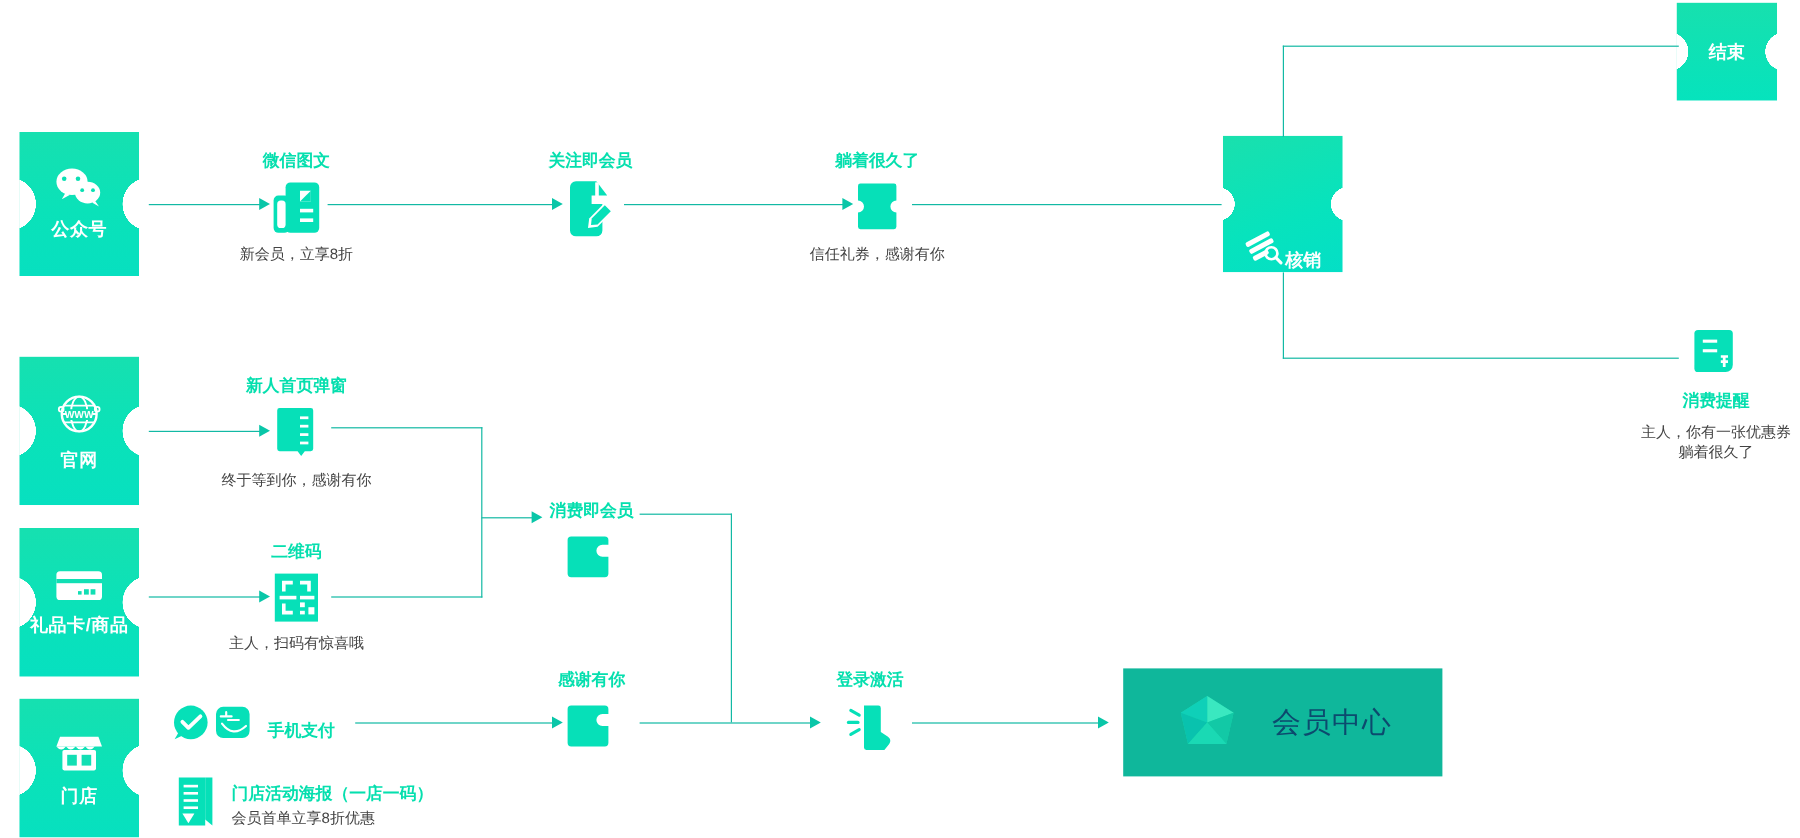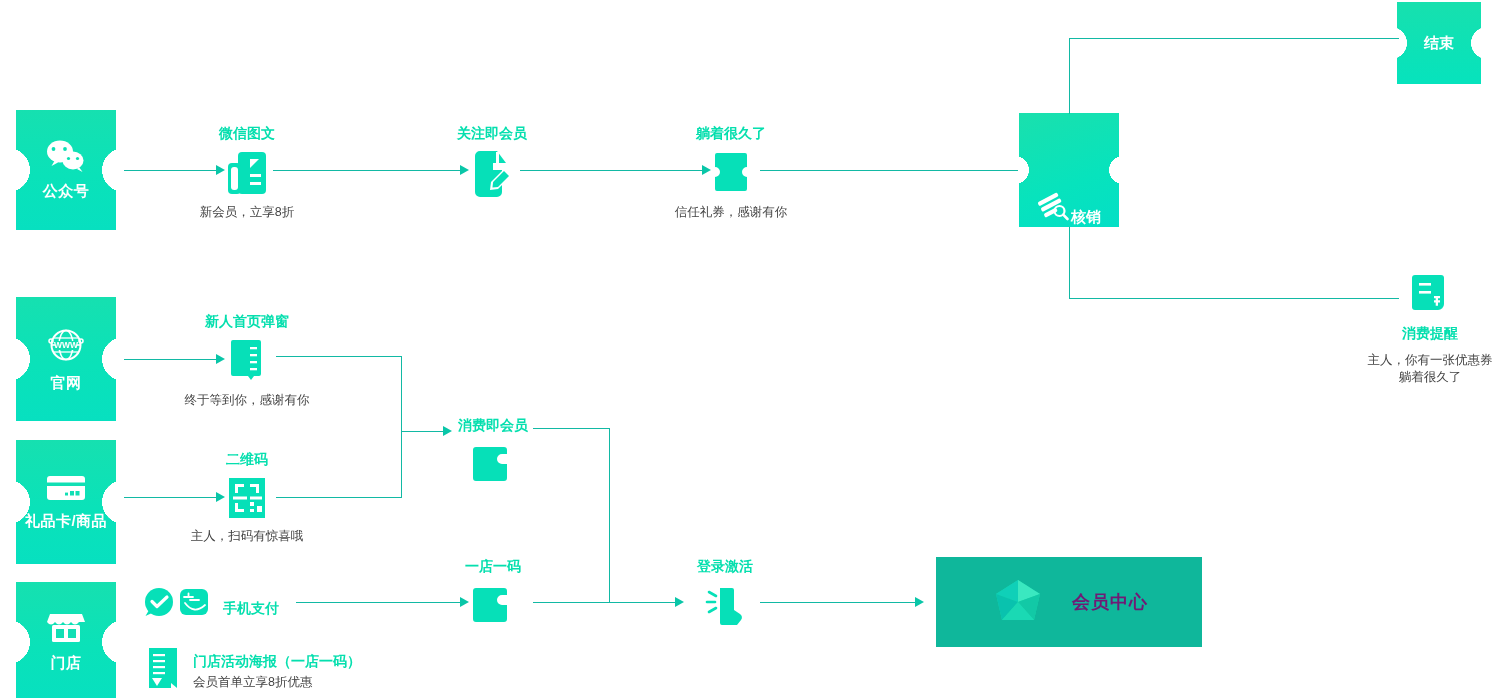--- a/index.html
+++ b/index.html
@@ -80,23 +80,23 @@
   .memberbox {
     position: absolute;
     background: #0fb79b;
     display: flex;
     align-items: center;
     justify-content: center;
     gap: 26px;
     color: #000000;
   }
   .memberbox .mb-label {
-    font-size: 18px;
-    font-weight: bold;
-    color: #701a75;
+    font-size: 24px;
+    font-weight: normal;
+    color: #0c4a6e;
     letter-spacing: 1px;
   }
 
   
   .node {
     position: absolute;
     display: flex;
     flex-direction: column;
     align-items: center;
     text-align: center;
@@ -395,21 +395,21 @@
         <path d="M9 33 h10 l-5 8 z" fill="#fff"></path>
       </svg>
     </span>
     <span class="ni-text">
       <span class="ni-title">门店活动海报（一店一码）</span>
       <span class="ni-caption">会员首单立享8折优惠</span>
     </span>
   </div>
 
   <div class="node" style="left:393px; top:558px;">
-    <span class="nd-title">一店一码</span>
+    <span class="nd-title">感谢有你</span>
     <span class="nd-icon">
       <svg width="44" height="44" viewBox="0 0 44 44">
         <path d="M5 6 h28 a3 3 0 0 1 3 3 v4 h-5 a5 5 0 0 0 0 10 h5 v14 a3 3 0 0 1 -3 3 h-28 a3 3 0 0 1 -3 -3 v-28 a3 3 0 0 1 3 -3 z" fill="#06e0b8"></path>
       </svg>
     </span>
     <span class="nd-caption"></span>
   </div>
 
   <div class="hline" style="left:533px; top:602px; width:145px;"></div>
   <div class="arrow" style="left:675px; top:597px;"></div>

